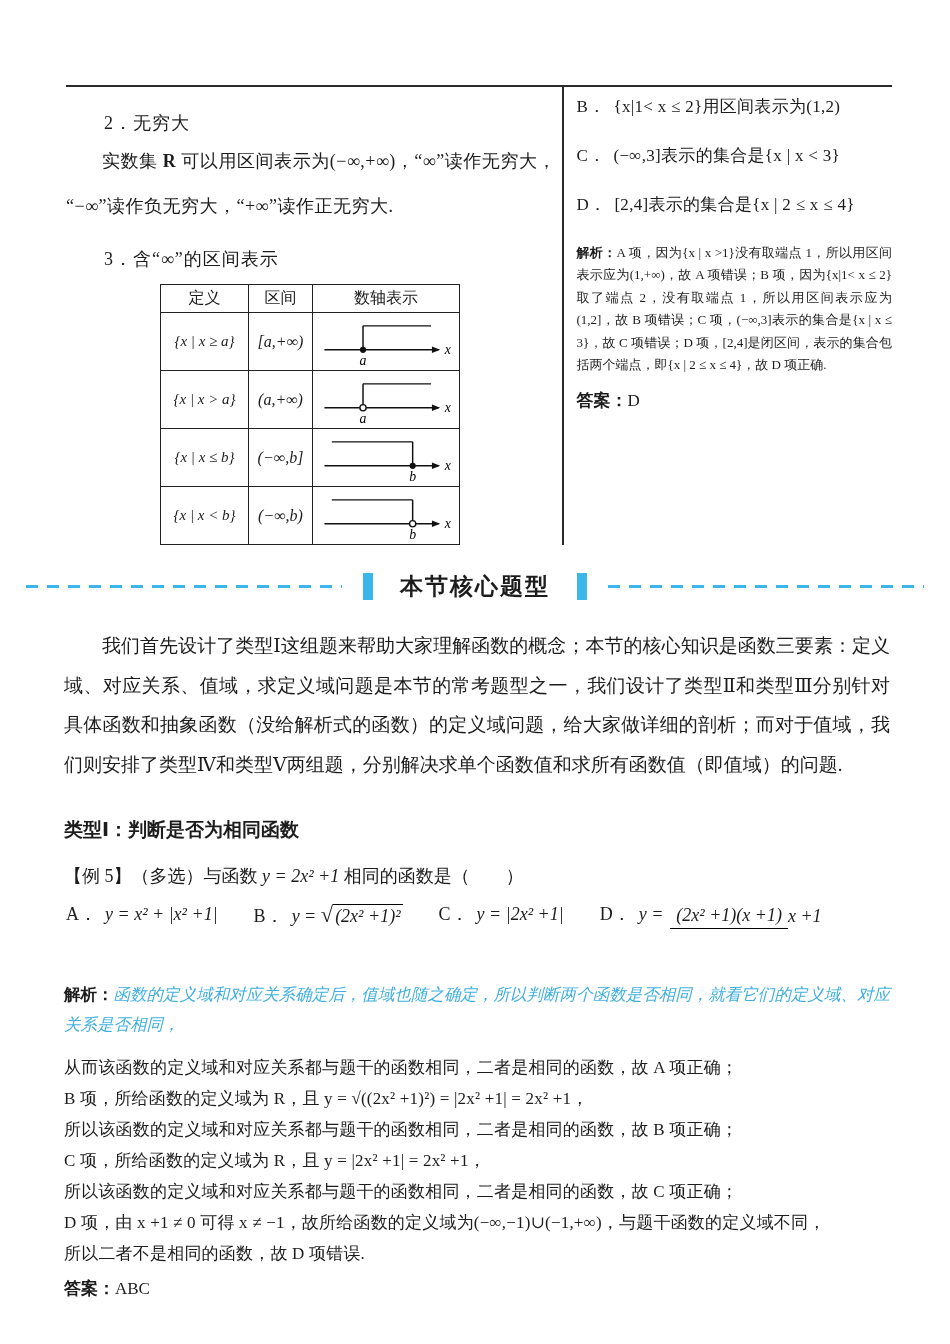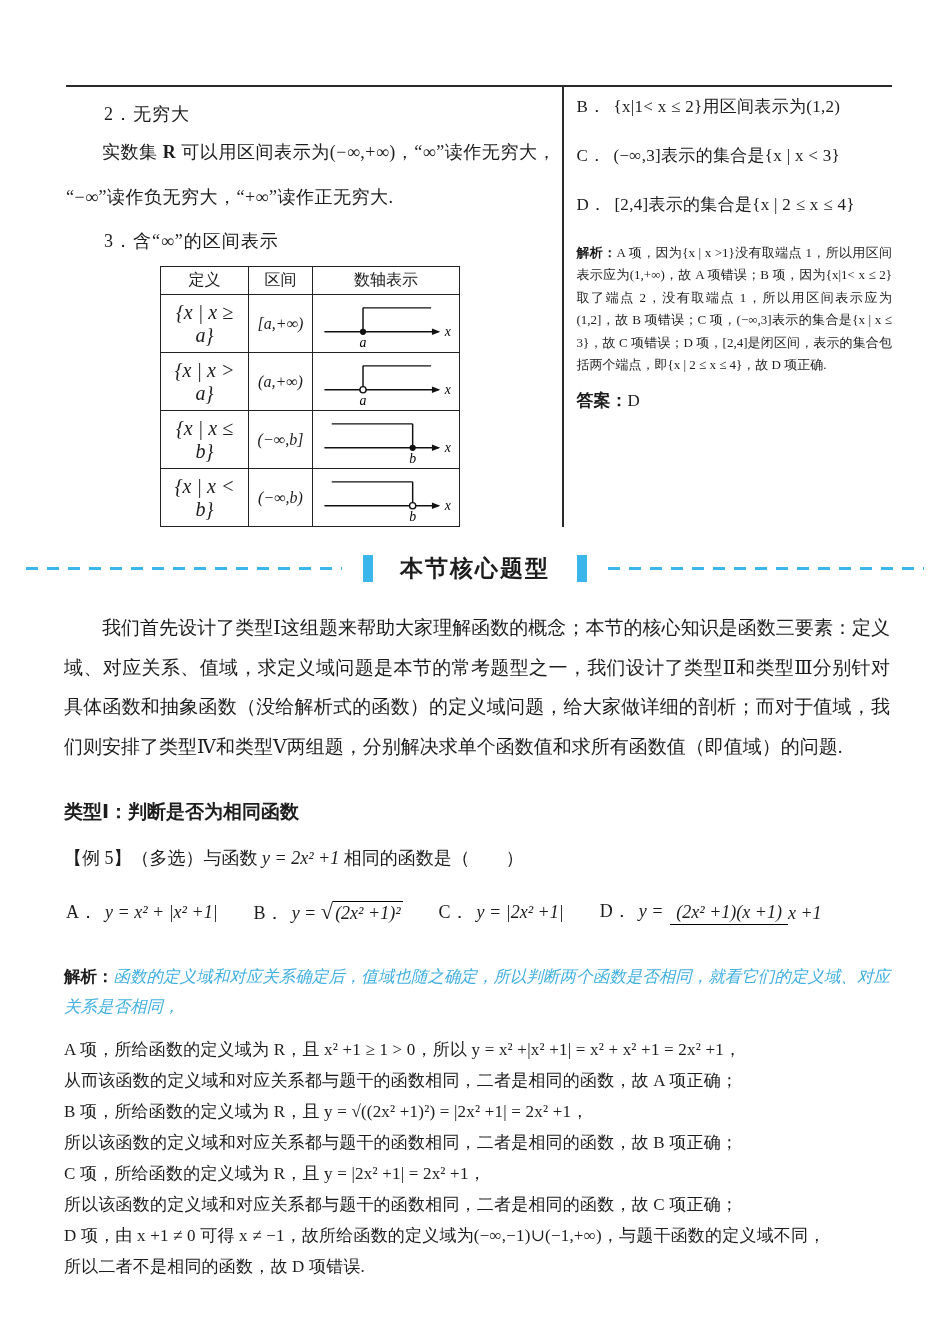--- a/index.html
+++ b/index.html
@@ -15,29 +15,29 @@
     font-family:"Liberation Serif","DejaVu Serif",serif;color:var(--ink);
   }
   .hei{font-family:"Liberation Sans","DejaVu Sans",sans-serif;font-weight:700}
 
   
   .top-section{margin:85px 58px 0 66px;border-top:2px solid var(--rule);display:flex;align-items:stretch}
   .top-left{width:496px;padding:6px 6px 0 0}
   .top-divider{width:1.5px;background:var(--rule)}
   .top-right{flex:1;padding:4px 0 14px 13px}
 
-  .h-num{font-size:18px;margin:9px 0 4px;padding-left:38px;letter-spacing:1px}
+  .h-num{font-size:18px;margin:18px 0 4px;padding-left:38px;letter-spacing:1px}
   .left-para{font-size:18px;line-height:2.5;margin:2px 0 0;text-align:justify;text-indent:2em;letter-spacing:0.5px}
   .bold-r{font-weight:bold}
 
   .itable{border-collapse:collapse;margin:13px 0 0 94px}
   .itable th,.itable td{border:1.5px solid #222}
   .itable th{font-family:"Liberation Sans","DejaVu Sans",sans-serif;font-weight:400;font-size:16px;height:28px;padding:2px 6px}
   .itable td{height:52px;text-align:center;padding:0 4px}
-  .mcell{font-style:italic;font-size:20px;width:88px}
+  .mcell{font-style:italic;font-size:15px;width:88px}
   .icell{font-style:italic;font-size:16px;width:64px}
   .dcell{width:140px;padding:0}
   .dcell svg{display:block;margin:0 auto}
 
   .opt-line{font-size:17px;margin:4px 0 26px;letter-spacing:0.3px}
   .opt-label{margin-right:8px}
   .analysis-r{font-size:13px;line-height:1.73;text-align:justify;margin:4px 0 12px}
   .answer-line{font-size:17px;margin-top:9px}
 
   
@@ -50,21 +50,21 @@
   .intro{position:relative;margin:24px 60px 0 64px;font-size:19px;line-height:2.08;text-align:justify}
   .intro-text{position:relative;z-index:1;text-indent:2em;display:block;text-align:justify}
   .intro-text::first-line{}
   .watermark{position:absolute;z-index:0;top:86px;left:50%;transform:translateX(-50%);
     color:#bdbdbd;opacity:.4;font-size:27px;letter-spacing:9px;white-space:nowrap}
 
   
   .type-heading{font-family:"Liberation Sans","DejaVu Sans",sans-serif;font-weight:700;font-size:19px;margin:33px 0 0 64px}
   .example-line{margin:21px 0 0 64px;font-size:18px}
   .math{font-style:italic}
-  .options-row{display:flex;align-items:center;margin:14px 60px 0 66px;font-size:18px;min-height:56px;gap:36px}
+  .options-row{display:flex;align-items:flex-start;margin:14px 60px 0 66px;font-size:18px;min-height:56px;gap:36px}
   .opt{white-space:nowrap}
   .sqrt-sign{font-style:normal;font-size:1.25em}
   .sqrt-body{display:inline-block;border-top:1.3px solid #000;line-height:1.15;padding:1px 2px 0}
   .frac{display:inline-flex;flex-direction:row;align-items:center;vertical-align:middle;margin-left:7px;line-height:1.35}
   .frac .num{border-bottom:1.3px solid #000;padding:0 6px}
 
   .jiexi{margin:22px 60px 0 64px}
   .jiexi-head{font-size:16.5px;line-height:1.8;margin:0 0 14px;text-align:justify}
   .cyan-text{color:var(--cyan-text);font-style:italic}
   .ana-line{font-size:17px;line-height:1.82;letter-spacing:0.2px}
@@ -191,23 +191,23 @@
     <div class="opt"><span class="opt-label">B．</span><span class="math">y = </span><span class="sqrt-sign">√</span><span class="math sqrt-body">(2x² +1)²</span></div>
     <div class="opt"><span class="opt-label">C．</span><span class="math">y = |2x² +1|</span></div>
     <div class="opt"><span class="opt-label">D．</span><span class="math">y =</span><span class="frac">
           <span class="num math">(2x² +1)(x +1)</span>
           <span class="den math">x +1</span>
         </span></div>
   </div>
 
   <div class="jiexi">
     <p class="jiexi-head"><span class="hei">解析：</span><span class="cyan-text">函数的定义域和对应关系确定后，值域也随之确定，所以判断两个函数是否相同，就看它们的定义域、对应关系是否相同，</span></p>
-    <div class="ana-line">A 项，所给函数的定义域为 R，且 x² +1 ≥ 1 &gt; 0，所以 y = x² +|x² +1| = x² + x² +1 = 2x² +1，</div>
     <div class="ana-line">从而该函数的定义域和对应关系都与题干的函数相同，二者是相同的函数，故 A 项正确；</div>
     <div class="ana-line">B 项，所给函数的定义域为 R，且 y = √((2x² +1)²) = |2x² +1| = 2x² +1，</div>
     <div class="ana-line">所以该函数的定义域和对应关系都与题干的函数相同，二者是相同的函数，故 B 项正确；</div>
     <div class="ana-line">C 项，所给函数的定义域为 R，且 y = |2x² +1| = 2x² +1，</div>
     <div class="ana-line">所以该函数的定义域和对应关系都与题干的函数相同，二者是相同的函数，故 C 项正确；</div>
     <div class="ana-line">D 项，由 x +1 ≠ 0 可得 x ≠ −1，故所给函数的定义域为(−∞,−1)∪(−1,+∞)，与题干函数的定义域不同，</div>
     <div class="ana-line">所以二者不是相同的函数，故 D 项错误.</div>
+    <div class="answer2"><span class="hei">答案：</span><span>ABC</span></div>
   </div>
 
 </div>
 
 </body></html>

